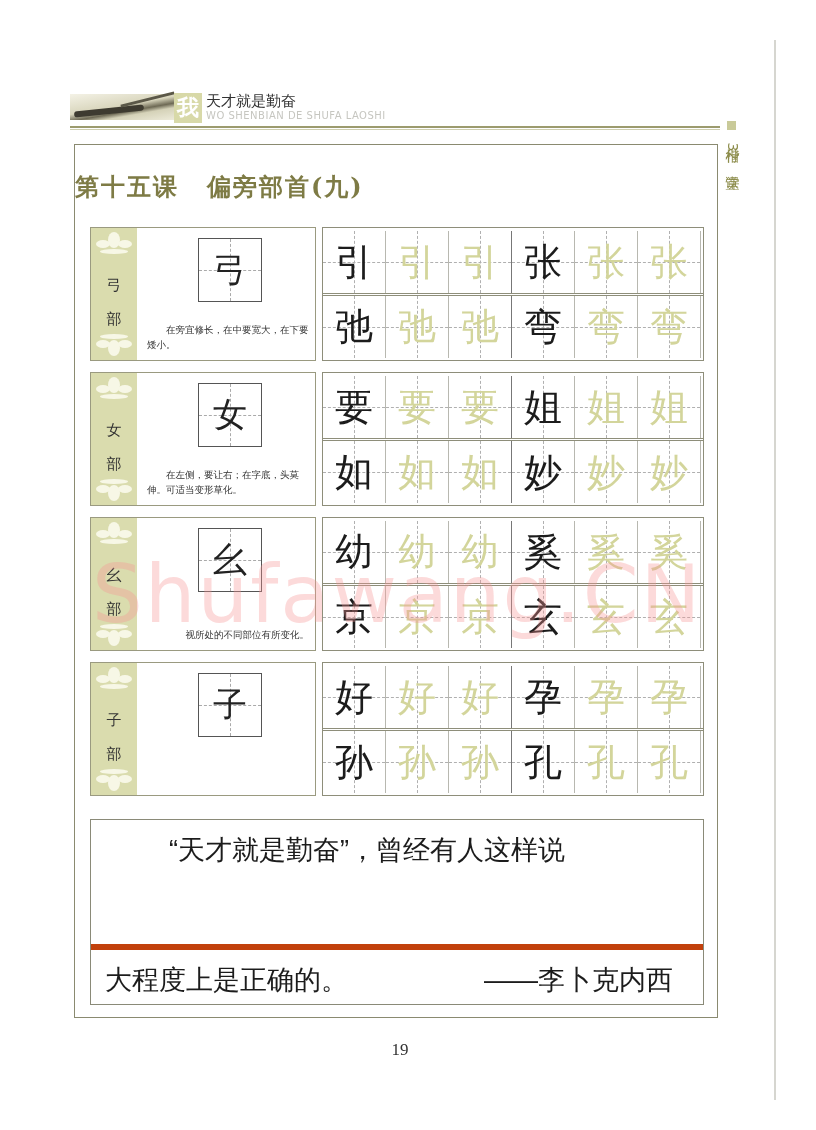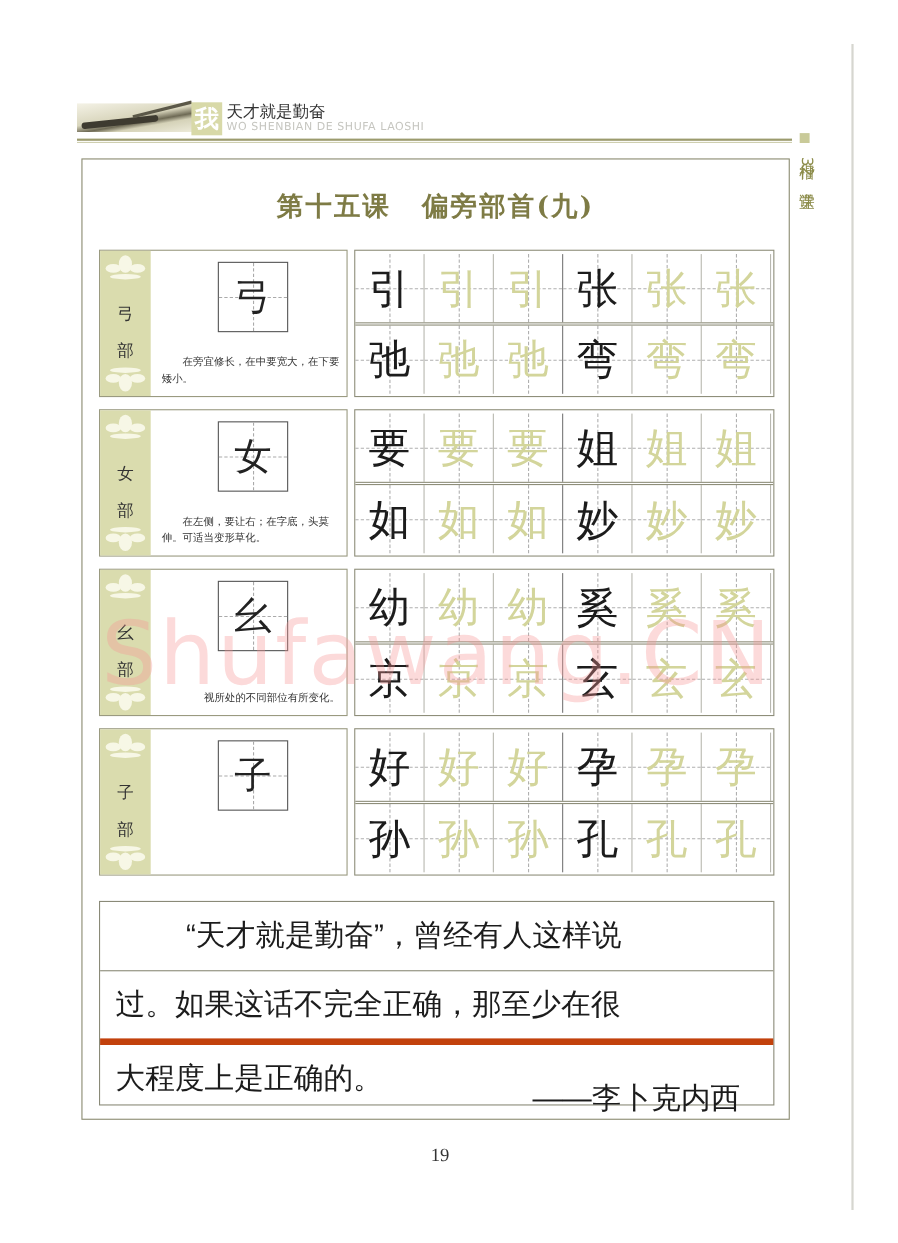--- a/index.html
+++ b/index.html
@@ -19,21 +19,21 @@
   .hdr-title { position:absolute; left:136px; top:4px; font-family:"DejaVu Sans", sans-serif; font-size:15px; color:#333; }
   .hdr-sub { position:absolute; left:136px; top:22px; font-family:"DejaVu Sans", sans-serif; font-size:10px; color:#c6c6c0; letter-spacing:0.5px; }
   .hdr-rule { position:absolute; left:0; top:38px; width:650px; height:2px; background:#9c9b6e; }
   .hdr-rule2 { position:absolute; left:0; top:41px; width:650px; height:1px; background:#cfcfb0; }
   .side-square { position:absolute; left:727px; top:121px; width:9px; height:9px; background:#c9ca99; }
   .side-label { position:absolute; left:722px; top:138px; width:20px; font-family:"DejaVu Sans", sans-serif;
                 font-size:14px; color:#8c8c4a; line-height:18px; text-align:center; writing-mode:vertical-rl; }
 
   
   .frame { position:absolute; left:74px; top:144px; width:644px; height:874px; border:1.5px solid #8a8a70; box-sizing:border-box; }
-  .lesson-title { position:absolute; left:0; width:100%; top:26px; text-align:center; font-size:24px; font-weight:bold;
+  .lesson-title { position:absolute; left:0; width:100%; top:26px; font-size:24px; font-weight:bold;
                   color:#7e7b45; letter-spacing:2px; }
   .lesson-title .gap { display:inline-block; width:28px; }
 
   
   .rad { position:absolute; left:15px; width:226px; height:134px; border:1.5px solid #9a9a80; box-sizing:border-box; background:#fff; }
   .rad-side { position:absolute; left:0; top:0; width:46px; height:100%; background:#dadcae; }
   .orn { position:absolute; left:3px; width:40px; height:26px; }
   .orn.top { top:2px; }
   .orn.bot { bottom:2px; transform:scaleY(-1); }
   .orn span { position:absolute; background:#f7f7e6; border-radius:50%; }
@@ -62,21 +62,21 @@
   .cell .ch.dark { color:#1c1c1c; }
   .cell .ch.light { color:#d3d59b; }
 
   
   .quote { position:absolute; left:15px; top:674px; width:614px; height:186px; border:1.5px solid #8a8a78; box-sizing:border-box; }
   .qline { position:absolute; left:0; width:100%; height:60px; font-family:Liberation Sans, sans-serif; font-size:27px; color:#1c1c1c;
            line-height:60px; white-space:nowrap; }
   .qline.l1 { top:0; padding-left:78px; box-sizing:border-box; }
   .qline.l2 { top:62px; padding-left:14px; box-sizing:border-box; border-top:1px solid #8a8a78; }
   .qline.l3 { top:124px; padding-left:14px; box-sizing:border-box; border-top:6px solid #c2410c; }
-  .qline .author { position:absolute; right:30px; top:18px; }
+  .qline .author { position:absolute; right:30px; top:0; }
 
   .watermark { position:absolute; left:92px; top:548px; font-family:"DejaVu Sans", sans-serif; font-size:80px; color:rgba(245,150,150,0.35);
                letter-spacing:2px; pointer-events:none; }
   .page-no { position:absolute; left:0; width:800px; top:1040px; text-align:center; font-family:"Liberation Serif", serif; font-size:17px; color:#333; }
 </style>
 </head>
 <body>
 
 <div class="spine"></div>
 
@@ -465,21 +465,20 @@
             <div class="hl"></div>
             <div class="ch light">孔</div>
           </div>
         </div>
         <div class="gsep"></div>
       </div>
     </div>
 
   <div class="quote">
     <div class="qline l1">“天才就是勤奋”，曾经有人这样说</div>
-    <div class="qline l2">过。如果这话不完全正确，那至少在很</div>
     <div class="qline l3">
       <span>大程度上是正确的。</span>
       <span class="author">——李卜克内西</span>
     </div>
   </div>
 </div>
 
 <div class="watermark">Shufawang.CN</div>
 <div class="page-no">19</div>
 

